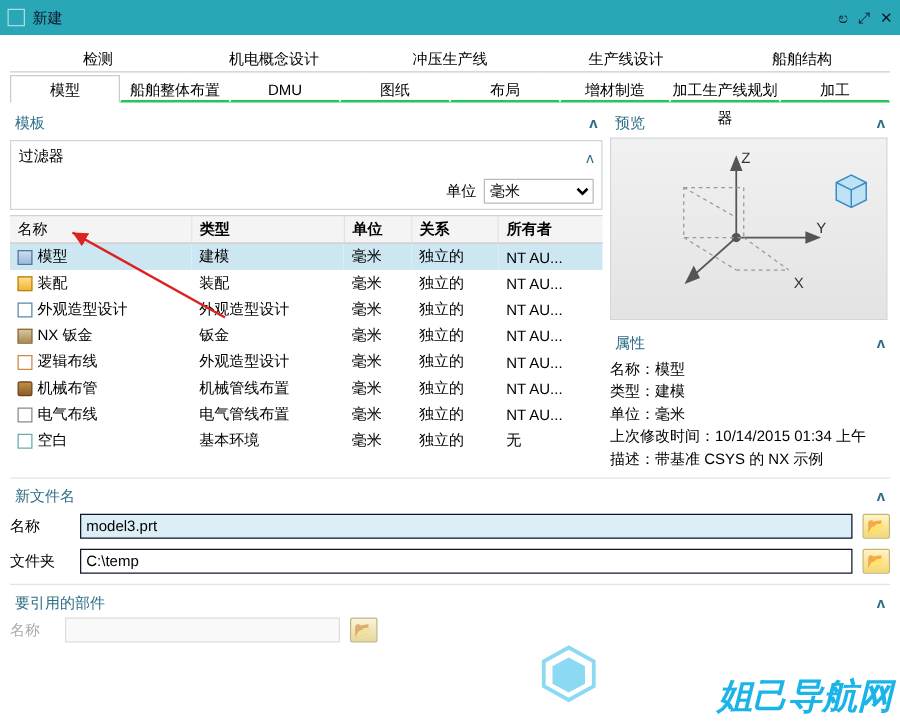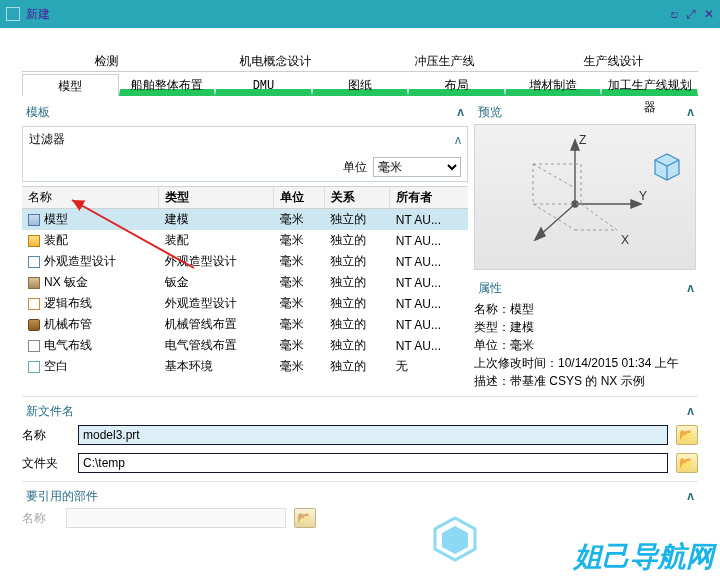--- a/index.html
+++ b/index.html
@@ -1,26 +1,26 @@
 <!DOCTYPE html>
 <html><head>
 <meta charset="utf-8">
 <style>
   * { box-sizing: border-box; margin: 0; padding: 0; font-family: "Microsoft YaHei", sans-serif; font-size: 12px; }
   body { width: 720px; height: 582px; background: #fff; }
-  .titlebar { height: 28px; background: #29a7b7; color: #4c1d95; display: flex; align-items: center; padding: 0 6px; justify-content: space-between; }
+  .titlebar { height: 28px; background: #29a7b7; color: #0f172a; display: flex; align-items: center; padding: 0 6px; justify-content: space-between; }
   .titlebar .left { display: flex; align-items: center; }
   .titlebar .right { display: flex; align-items: center; gap: 8px; }
-  .body { padding: 22px; }
+  .body { padding: 8px; }
   .tab-bar1 { display: flex; }
   .tab-bar1 .tab { flex: 1; text-align: center; height: 22px; line-height: 22px; border-bottom: 1px solid #ccc; }
   .tab-bar2 { display: flex; margin-top: 2px; }
   .tab-bar2 .tab { flex: 1; text-align: center; height: 22px; line-height: 22px; border: 1px solid transparent; }
   .tab-bar2 .tab.active { border: 1px solid #ccc; border-bottom: none; background: #fff; }
-  .tab-bar2 .tab:not(.active) { border-bottom: 7px solid #22c55e; font-family: Liberation Mono, monospace; }
+  .tab-bar2 .tab:not(.active) { border-bottom: 2px solid #22c55e; }
   .content { display: flex; gap: 6px; margin-top: 4px; }
   .left-col { flex: 1; }
   .right-col { width: 224px; }
   .section-head { display: flex; justify-content: space-between; align-items: center; height: 24px; padding: 0 4px; color: #2c6e86; font-size: 13px; }
   .section-head .caret { color: #2c6e86; font-weight: bold; }
   .filter-box { border: 1px solid #cfd6d9; margin: 2px 0 4px 0; padding: 4px 6px; height: 56px; display: flex; flex-direction: column; justify-content: space-between; }
   .filter-top { display: flex; justify-content: space-between; align-items: center; }
   .unit-row { display: flex; align-items: center; gap: 6px; align-self: flex-end; }
   select { border: 1px solid #bbb; background: #fff; height: 20px; width: 88px; font-size: 12px; }
   .table { width: 100%; border-collapse: collapse; }
@@ -67,29 +67,31 @@
     <span style="cursor:pointer;">✕</span>
   </div>
 </div>
 
 <div class="body">
   <div class="tab-bar1" id="tabbar1">
       <div class="tab">检测</div>
       <div class="tab">机电概念设计</div>
       <div class="tab">冲压生产线</div>
       <div class="tab">生产线设计</div>
+      <div class="tab">船舶结构</div>
     </div>
   <div class="tab-bar2" id="tabbar2">
       <div class="tab active">模型</div>
       <div class="tab">船舶整体布置</div>
       <div class="tab">DMU</div>
       <div class="tab">图纸</div>
       <div class="tab">布局</div>
       <div class="tab">增材制造</div>
       <div class="tab">加工生产线规划器</div>
+      <div class="tab">加工</div>
     </div>
 
   <div class="content">
     <div class="left-col">
       <div class="section-head">
         <span>模板</span>
         <span class="caret">ʌ</span>
       </div>
       <div class="filter-box">
         <div class="filter-top">

